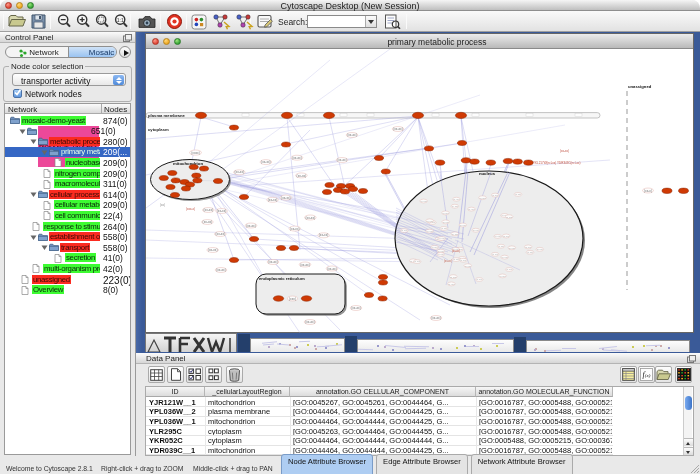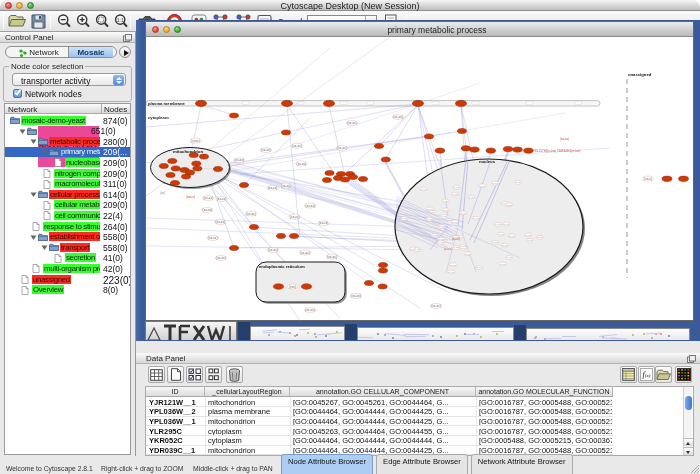--- a/index.html
+++ b/index.html
@@ -121,21 +121,21 @@
 
  <div style="position:absolute;left:5px;top:14px;width:112px;height:12px;background:#f4f4f4;border:1px solid #8f8f8f;border-radius:6px;overflow:hidden">
    <div style="position:absolute;left:0;top:0;width:62px;height:12px;font-size:8px;color:#222;text-align:center;line-height:12px">
      <svg style="position:absolute;left:13px;top:2px" width="8" height="8" viewBox="0 0 8 8">
             <circle cx="2" cy="2" r="1.6" fill="#2aa52a"></circle>
             <circle cx="6" cy="4" r="1.6" fill="#2aa52a"></circle>
             <circle cx="2.5" cy="6.5" r="1.5" fill="#2aa52a"></circle>
             <line x1="2" y1="2" x2="6" y2="4" stroke="#2aa52a" stroke-width="0.7"></line>
           </svg>
      <span style="margin-left:14px">Network</span></div>
-   <div style="position:absolute;left:62px;top:0;width:45px;height:12px;background:linear-gradient(#cfe2f7,#8fbdf0);border-left:1px solid #8f8f8f;font-size:8px;font-weight:bold;color:#1a3a66;text-align:center;line-height:12px">Mosaic</div>
+   <div style="position:absolute;left:62px;top:0;width:66px;height:12px;background:linear-gradient(#cfe2f7,#8fbdf0);border-left:1px solid #8f8f8f;font-size:8px;font-weight:normal;color:#1a3a66;text-align:center;line-height:12px">Mosaic</div>
  </div>
  <div style="position:absolute;left:119px;top:14px;width:12px;height:12px;background:linear-gradient(#fdfdfd,#e0e0e0);border:1px solid #8f8f8f;border-radius:6px">
    <div style="position:absolute;left:3.5px;top:3px;width:0;height:0;border-top:3px solid transparent;border-bottom:3px solid transparent;border-left:5px solid #111"></div>
  </div>
 
  <fieldset style="position:absolute;left:3px;top:30px;width:129px;height:40px;border:1px solid #b0b0b0;border-radius:3px">
    <legend style="font-size:8px;color:#222;margin-left:5px;padding:0 2px">Node color selection</legend>
  </fieldset>
  <div style="position:absolute;left:12px;top:41px;width:114px;height:13px;background:linear-gradient(#ffffff,#e8e8e8);border:1px solid #9a9a9a;border-radius:3px">
    <span style="position:absolute;left:8px;top:1.5px;font-size:8.5px;color:#111">transporter activity</span>
@@ -355,21 +355,21 @@
                 <path d="M5 0.5 L5 2.5 L7 2.5" fill="none" stroke="#888" stroke-width="0.7"></path>
               </svg>
             </span>
             <span style="position:absolute;left:27px;top:0.5px;font-size:7.8px;letter-spacing:-0.3px;white-space:nowrap;overflow:hidden;max-width:68px;background:#3dfb32;color:#0a2a0a;padding:0 1px;">Overview</span>
             <span style="position:absolute;left:98px;top:0.5px;font-size:8.5px;color:#111;background:transparent;">8(0)</span>
           </div>
    </div>
  </div>
 </div>
 
-<div style="position:absolute;left:136px;top:20px;width:564px;height:321px;background:linear-gradient(90deg,#4a6aa8 0px,#3a5a98 6px,#3a5a98);overflow:hidden">
+<div style="position:absolute;left:136px;top:32px;width:564px;height:321px;background:linear-gradient(90deg,#4a6aa8 0px,#3a5a98 6px,#3a5a98);overflow:hidden">
 
   <div style="position:absolute;left:9px;top:1px;width:549px;height:300px;background:#fff;border:1px solid #666">
     <div style="position:absolute;left:0;top:0;width:547px;height:15px;background:linear-gradient(#ececec,#b9b9b9);border-bottom:1px solid #8a8a8a">
       <div class="tl" style="left:6px;top:3.5px;background:radial-gradient(circle at 35% 30%,#ff9a8a,#dd4433 70%);border:0.5px solid #b03425"></div>
       <div class="tl" style="left:17px;top:3.5px;background:radial-gradient(circle at 35% 30%,#ffd879,#eea821 70%);border:0.5px solid #b7831c"></div>
       <div class="tl" style="left:28px;top:3.5px;background:radial-gradient(circle at 35% 30%,#9ee67e,#35a435 70%);border:0.5px solid #2d7e2a"></div>
       <div style="position:absolute;left:35px;right:0;top:3px;text-align:center;font-size:8.5px;color:#222">primary metabolic process</div>
     </div>
   </div>
   <div style="position:absolute;left:9px;top:301px;width:92px;height:19px;background:linear-gradient(#f5f5f5,#d2d2d2);border:1px solid #777;border-bottom:none;overflow:hidden"><svg width="92" height="19" viewBox="0 0 92 19">

